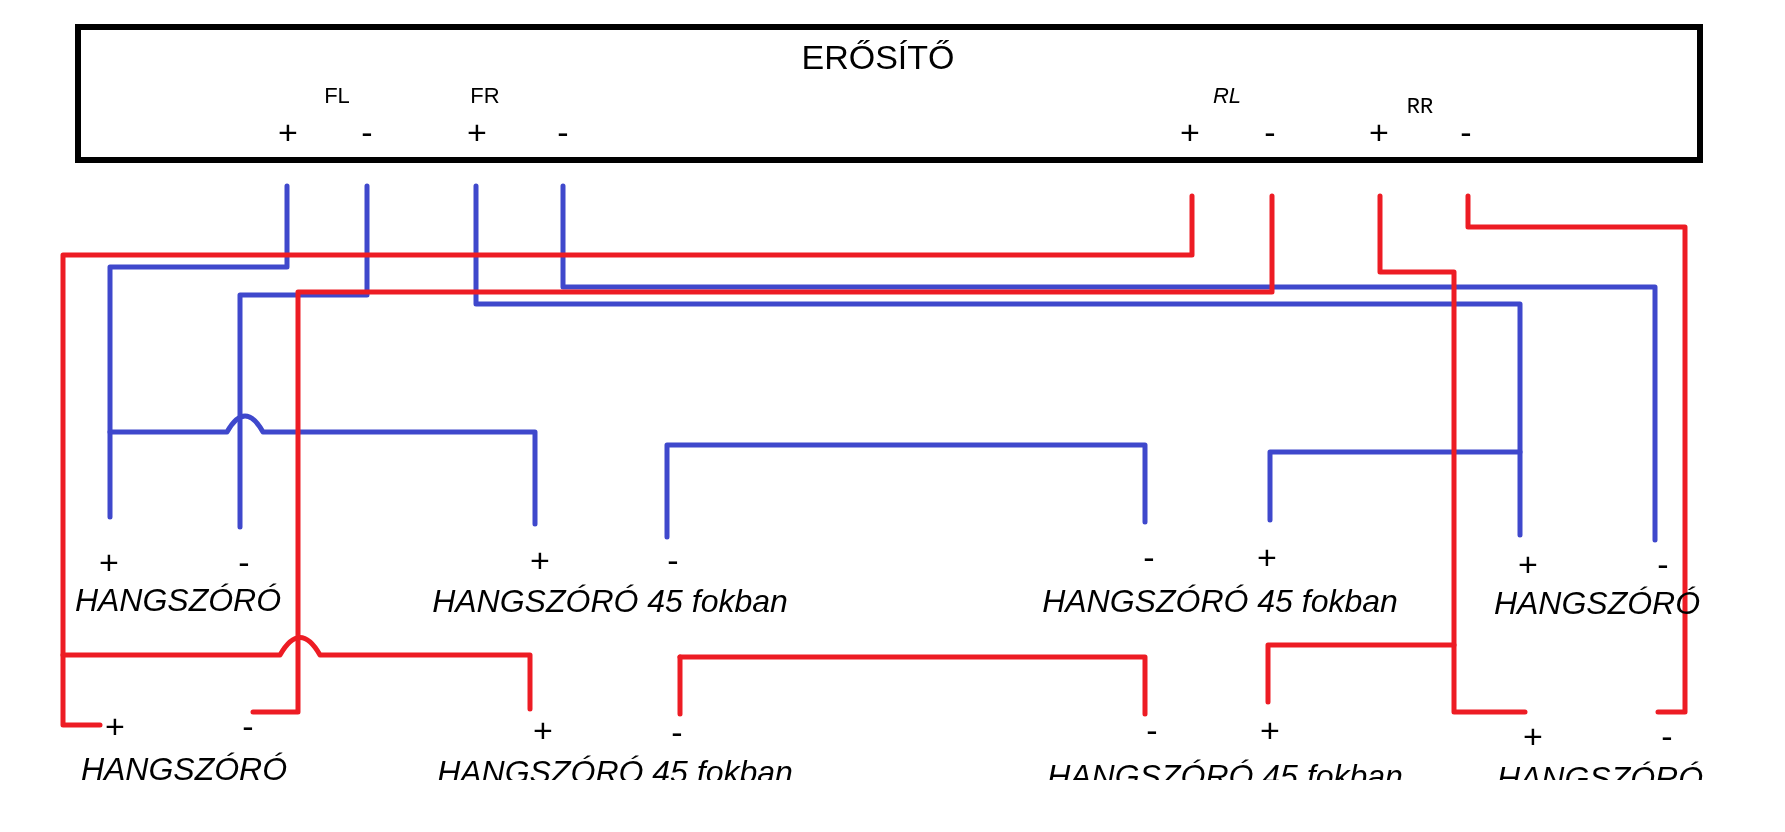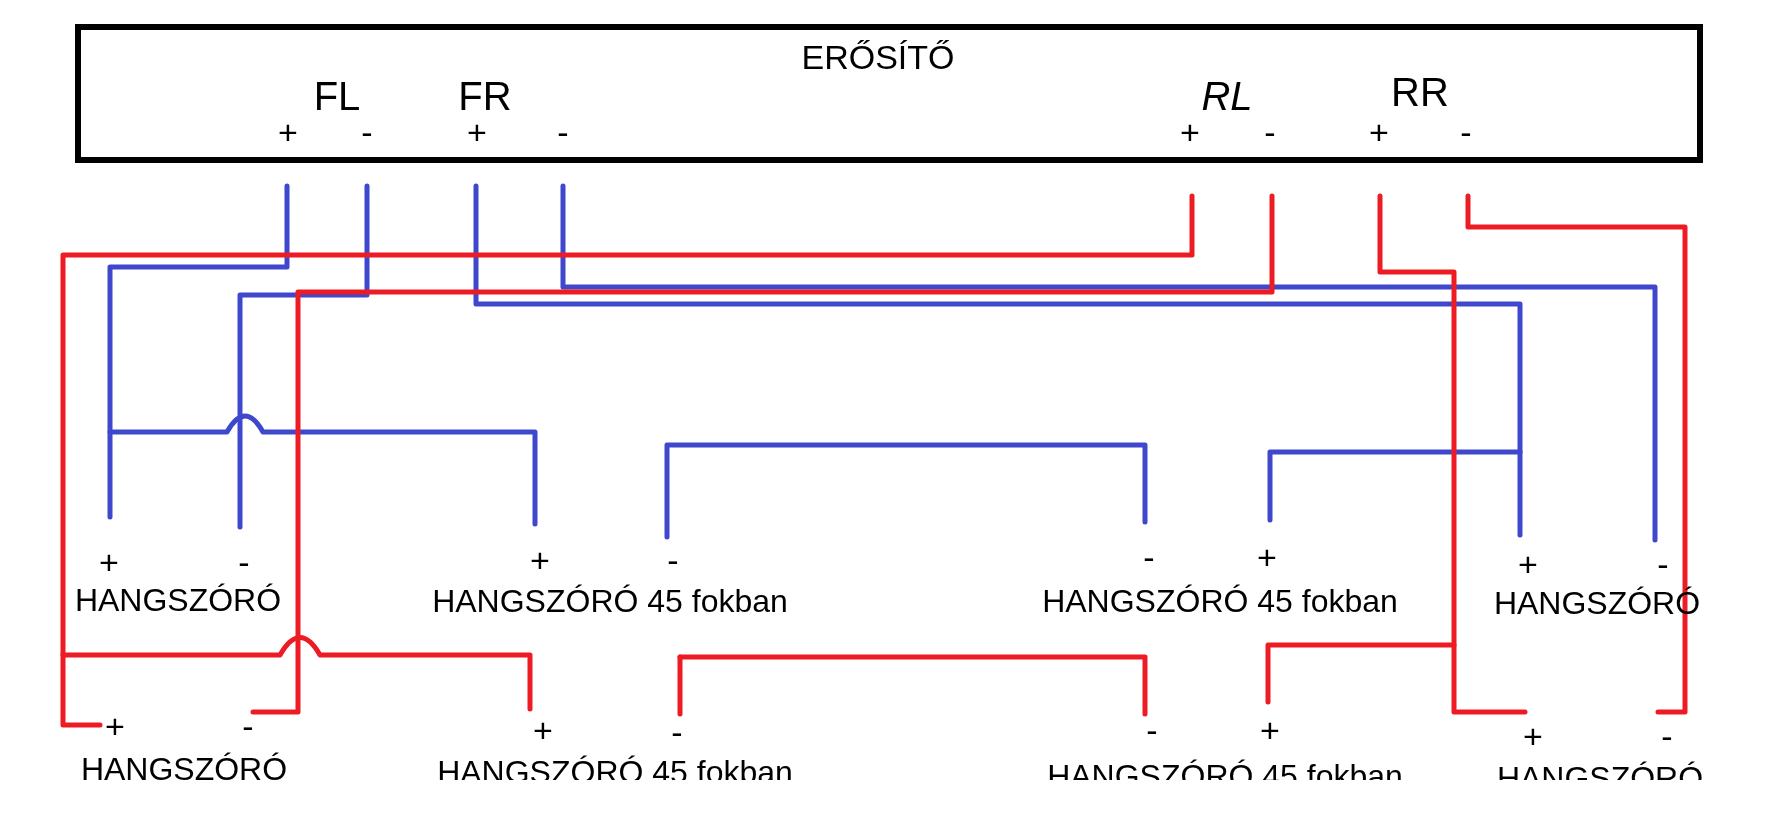--- a/index.html
+++ b/index.html
@@ -14,23 +14,23 @@
   }
   #wires{position:absolute;left:0;top:0;}
   .lbl{
     position:absolute;
     transform:translate(-50%,-50%);
     white-space:nowrap;
     color:#000;
     line-height:1;
   }
   .title{font-size:34px;}
-  .chan{font-size:40px;}
+  .chan{font-size:22px;}
   .sign{font-size:34px;}
-  .spk{font-size:32px;}
+  .spk{font-size:32px;font-style:italic;}
 </style>
 </head>
 <body>
 
 <div id="stage">
 
   <svg id="wires" width="1785" height="832" viewBox="0 0 1785 832">
 
     <rect x="78" y="15" width="1622" height="133" fill="none" stroke-width="6" stroke="#000000"></rect>
 
@@ -54,21 +54,21 @@
       <path d="M680,645 H1145 V702" stroke="#ed1c24"></path>
       <path d="M680,645 V702" stroke="#ed1c24"></path>
     </g>
   </svg>
 
   <div class="lbl title" style="left:878px;top:45px;">ERŐSÍTŐ</div>
 
   <div class="lbl chan" style="left:337px;top:84px;">FL</div>
   <div class="lbl chan" style="left:485px;top:84px;">FR</div>
   <div class="lbl chan" style="left:1227px;top:84px;font-style:italic;">RL</div>
-  <div class="lbl chan" style="left:1420px;top:80px;">RR</div>
+  <div class="lbl chan" style="left:1420px;top:96px;font-family:Liberation Mono, monospace;">RR</div>
 
   <div class="lbl sign" style="left:288px;top:120px;">+</div>
   <div class="lbl sign" style="left:367px;top:120px;">-</div>
   <div class="lbl sign" style="left:477px;top:120px;">+</div>
   <div class="lbl sign" style="left:563px;top:120px;">-</div>
   <div class="lbl sign" style="left:1190px;top:120px;">+</div>
   <div class="lbl sign" style="left:1270px;top:120px;">-</div>
   <div class="lbl sign" style="left:1379px;top:120px;">+</div>
   <div class="lbl sign" style="left:1466px;top:120px;">-</div>
 

